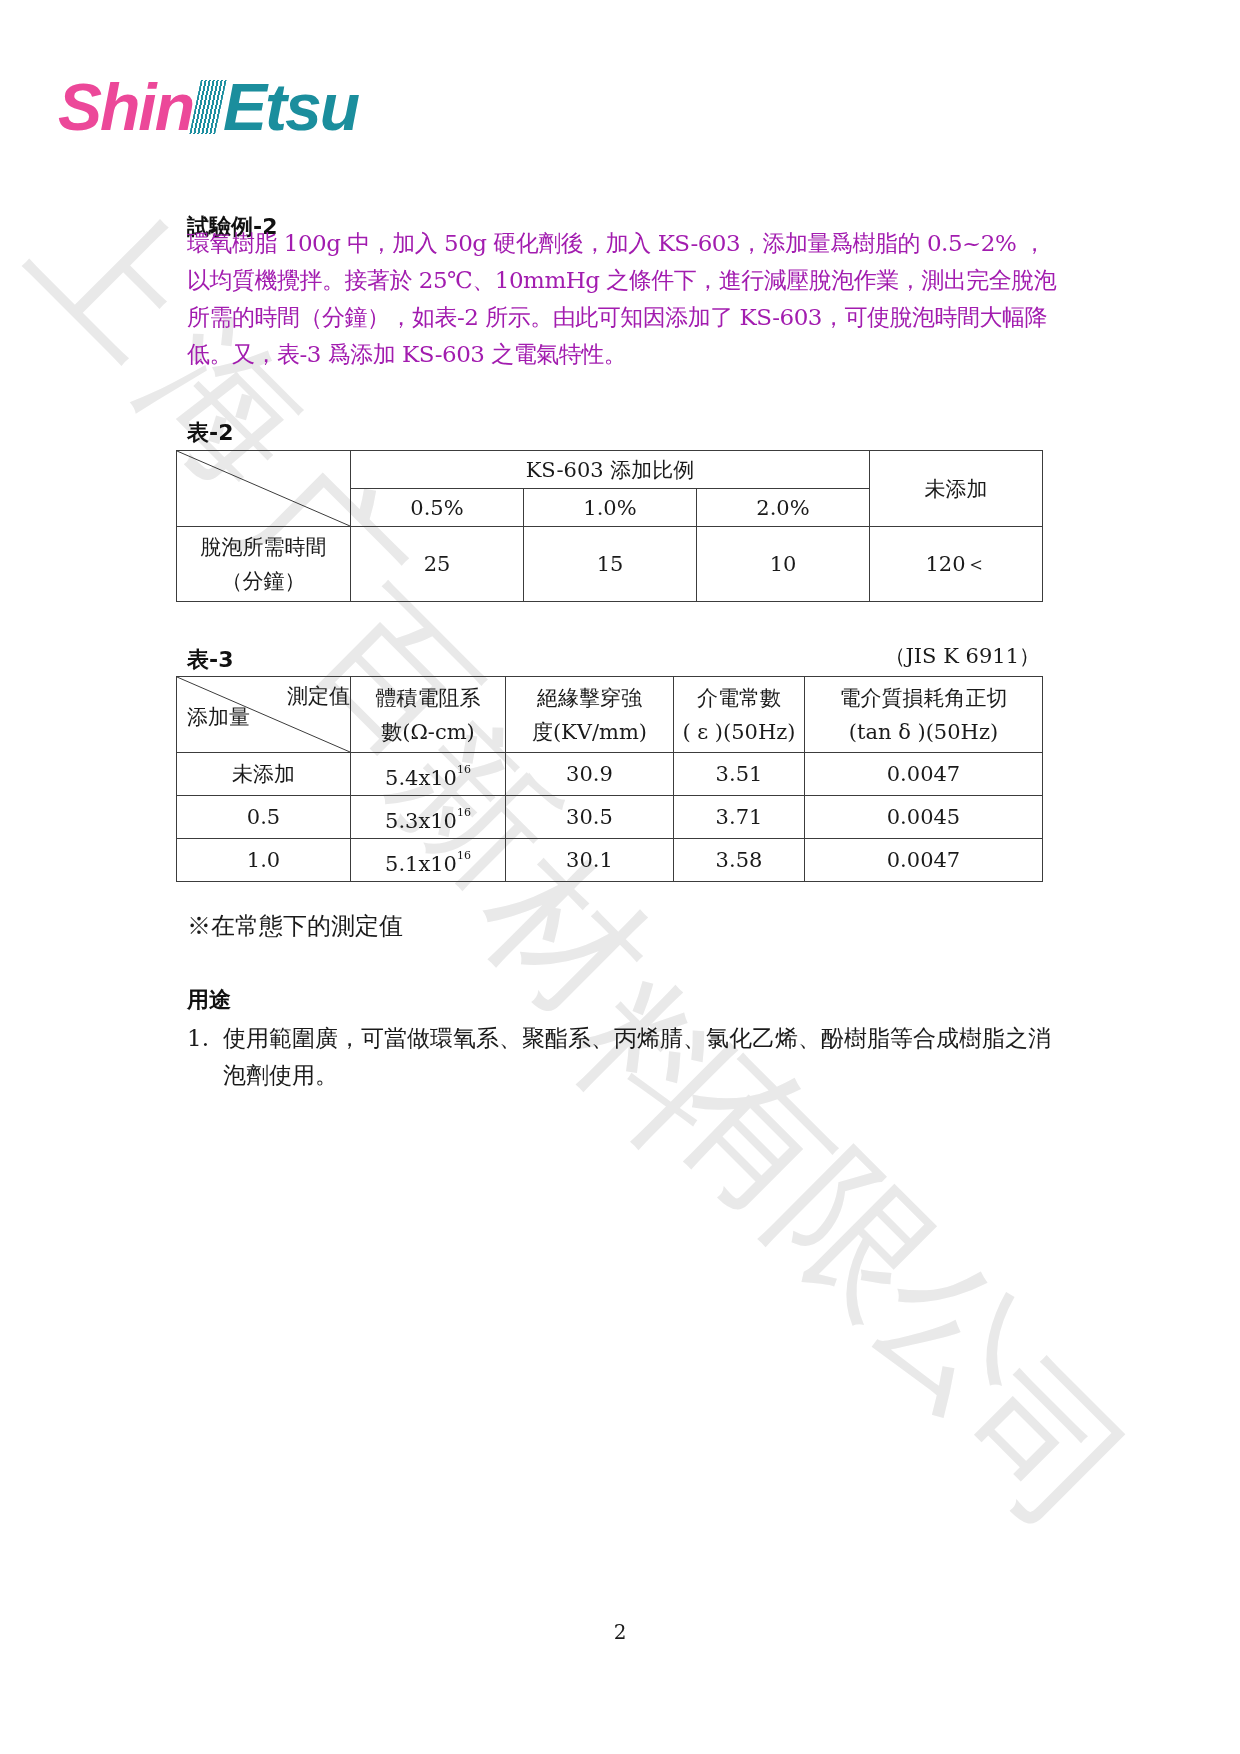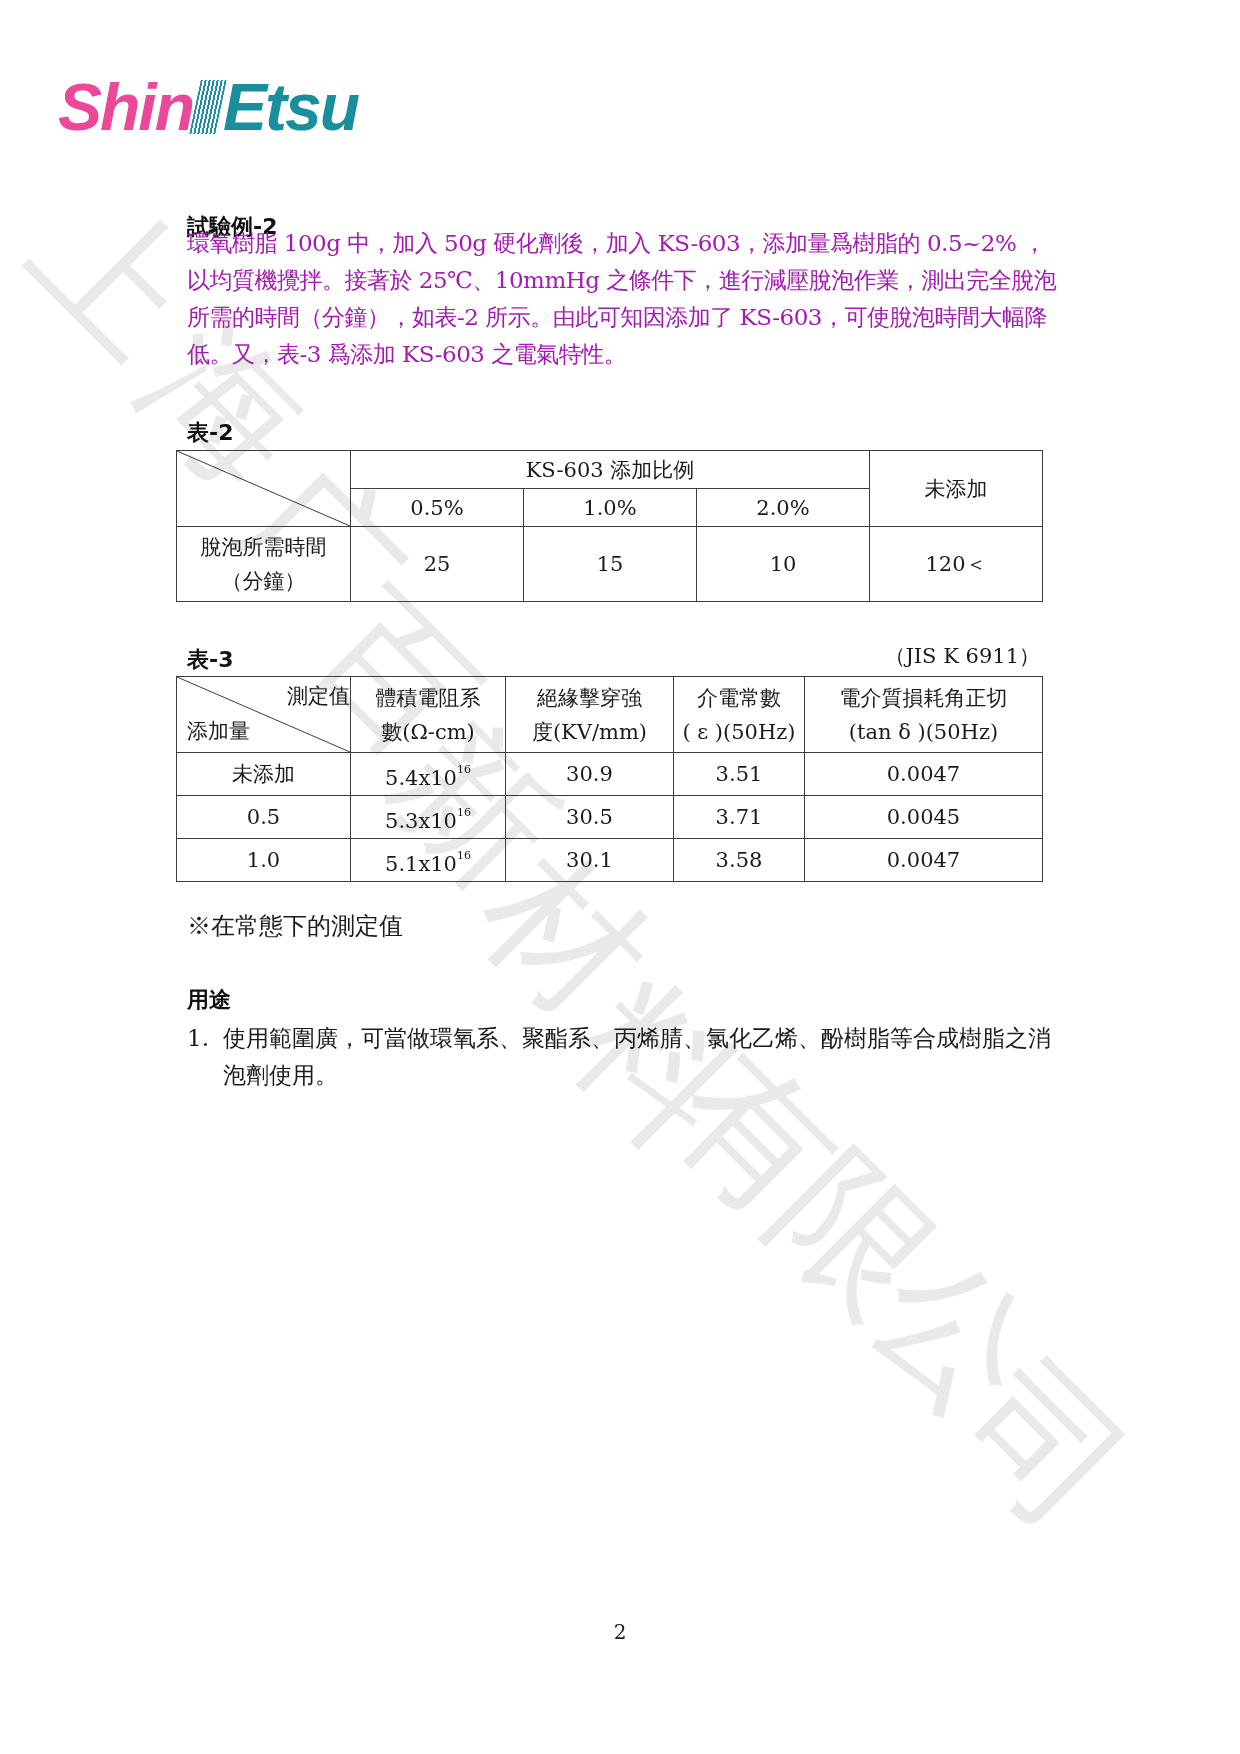--- a/index.html
+++ b/index.html
@@ -81,21 +81,21 @@
   table.doc td {
     border: 1.5px solid #3c3c3c;
     text-align: center;
     vertical-align: middle;
     padding: 0;
     line-height: 34px;
   }
   .diag { position: relative; }
   .diag svg { position: absolute; left: 0; top: 0; width: 100%; height: 100%; }
   .diag .tl { position: absolute; right: 0; top: 2px; }
-  .diag .bl { position: absolute; left: 10px; bottom: 4px; margin-top: 40px; }
+  .diag .bl { position: absolute; left: 10px; bottom: 18px; margin-top: 40px; }
   sup { font-size: 11px; vertical-align: 12px; }
 
   .jis {
     position: absolute;
     right: 200px;
     top: 642px;
     font-size: 21px;
     font-family: "DejaVu Serif", serif;
   }
   .note {

